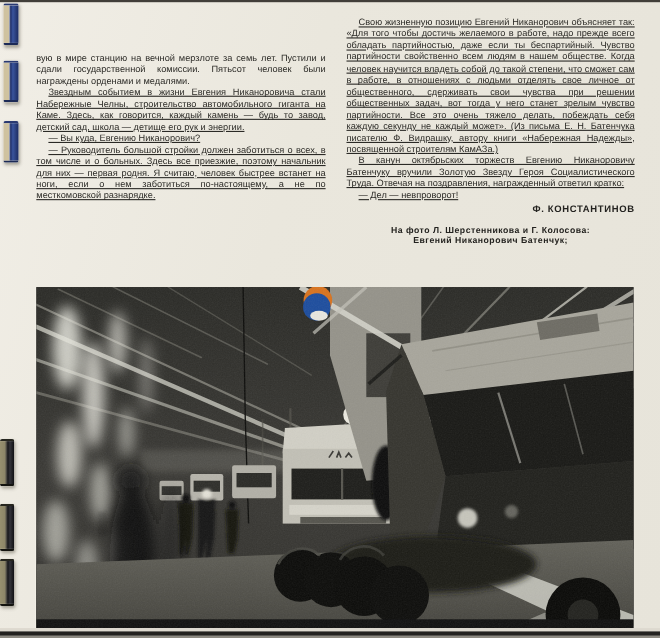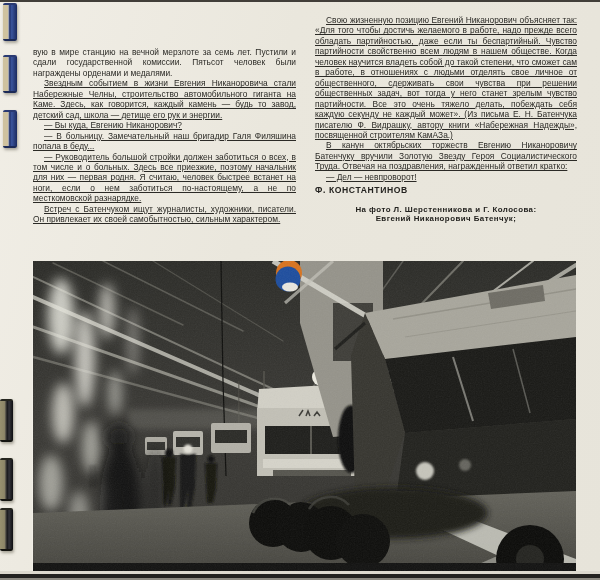--- a/index.html
+++ b/index.html
@@ -20,21 +20,21 @@
     left:0px;width:13px;height:39px;
     background:linear-gradient(90deg,#97906f 0%,#8d8668 34%,#55524a 44%,#17171a 55%,#34343a 70%,#0f0f12 100%);
     border-top:2px solid #26261f;border-bottom:2px solid #141410;
   }
   
   .col{position:absolute;color:#2b2a26;font-size:8.4px;line-height:10.45px;text-align:justify;}
   .col-left{left:33px;top:15px;width:263px;margin-top:32px;}
   .col-right{left:315px;top:15px;width:262px;}
   .col p{margin:0;}
   .col p.ind{text-indent:11px;text-decoration:underline;}
-  .byline{margin-top:3px;font-weight:bold;font-size:8.6px;letter-spacing:.6px;color:#23221f;}
+  .byline{margin-top:3px;text-align:right;font-weight:bold;font-size:8.6px;letter-spacing:.6px;color:#23221f;}
   .caption{margin-top:9px;font-weight:bold;font-size:7.9px;line-height:9.6px;letter-spacing:.45px;color:#23221f;text-align:center;}
   
   .photo{position:absolute;left:33px;top:261px;width:543px;height:310px;background:#2f2e2a;
          box-shadow:-1px 0 0 #f2efe7;}
   .photo svg{display:block;}
   .page-bottom-white{position:absolute;left:0;top:571px;width:600px;height:3px;background:#ddd9cf;}
   .page-bottom-dark{position:absolute;left:0;top:574px;width:600px;height:4px;background:#232220;}
   .page-bottom-gray{position:absolute;left:0;top:578px;width:600px;height:2px;background:#8d8a82;}
 </style>
 </head>
@@ -46,23 +46,21 @@
 <div class="clip clip-blue" style="top:55px"></div>
 <div class="clip clip-blue" style="top:110px"></div>
 <div class="clip clip-dark" style="top:399px"></div>
 <div class="clip clip-dark" style="top:458px"></div>
 <div class="clip clip-dark" style="top:508px"></div>
 
 <div class="col col-left">
   <p>вую в мире станцию на вечной мерзлоте за семь лет. Пустили и сдали государственной комиссии. Пятьсот человек были награждены орденами и медалями.</p>
   <p class="ind">Звездным событием в жизни Евгения Никаноровича стали Набережные Челны, строительство автомобильного гиганта на Каме. Здесь, как говорится, каждый камень — будь то завод, детский сад, школа — детище его рук и энергии.</p>
   <p class="ind">— Вы куда, Евгению Никанорович?</p>
-  <p class="ind">— В больницу. Замечательный наш бригадир Галя Филяшина попала в беду...</p>
   <p class="ind">— Руководитель большой стройки должен заботиться о всех, в том числе и о больных. Здесь все приезжие, поэтому начальник для них — первая родня. Я считаю, человек быстрее встанет на ноги, если о нем заботиться по-настоящему, а не по месткомовской разнарядке.</p>
-  <p class="ind">Встреч с Батенчуком ищут журналисты, художники, писатели. Он привлекает их своей самобытностью, сильным характером.</p>
 </div>
 
 <div class="col col-right">
   <p class="ind">Свою жизненную позицию Евгений Никанорович объясняет так: «Для того чтобы достичь желаемого в работе, надо прежде всего обладать партийностью, даже если ты беспартийный. Чувство партийности свойственно всем людям в нашем обществе. Когда человек научится владеть собой до такой степени, что сможет сам в работе, в отношениях с людьми отделять свое личное от общественного, сдерживать свои чувства при решении общественных задач, вот тогда у него станет зрелым чувство партийности. Все это очень тяжело делать, побеждать себя каждую секунду не каждый может». (Из письма Е. Н. Батенчука писателю Ф. Видрашку, автору книги «Набережная Надежды», посвященной строителям КамАЗа.)</p>
   <p class="ind">В канун октябрьских торжеств Евгению Никаноровичу Батенчуку вручили Золотую Звезду Героя Социалистического Труда. Отвечая на поздравления, награжденный ответил кратко:</p>
   <p class="ind">— Дел — невпроворот!</p>
   <div class="byline">Ф. КОНСТАНТИНОВ</div>
   <div class="caption">
     <div>На фото Л. Шерстенникова и Г. Колосова:</div>
     <div>Евгений Никанорович Батенчук;</div>

